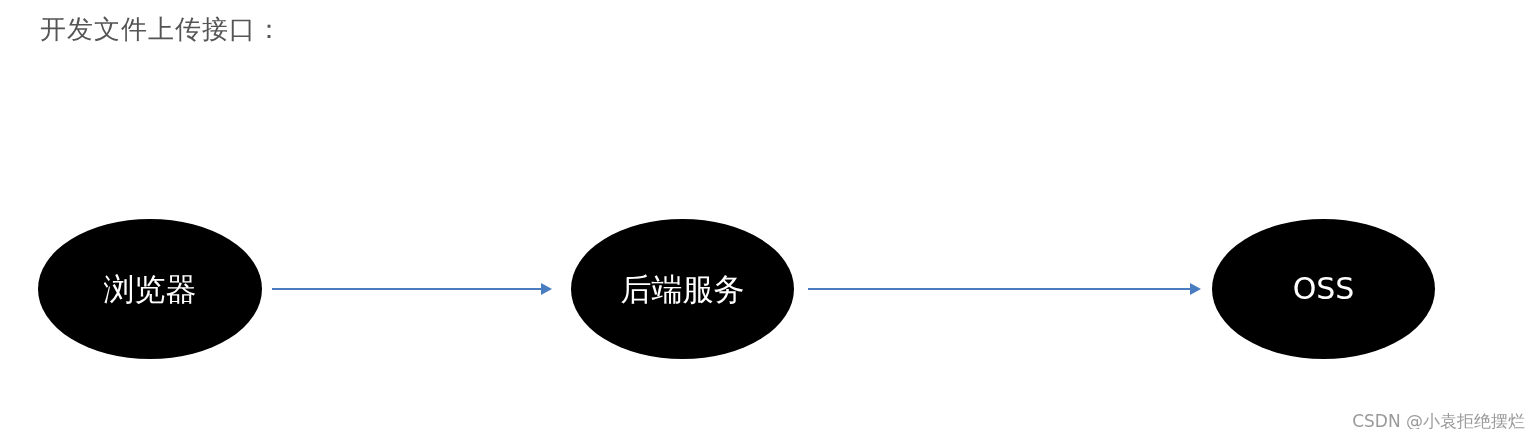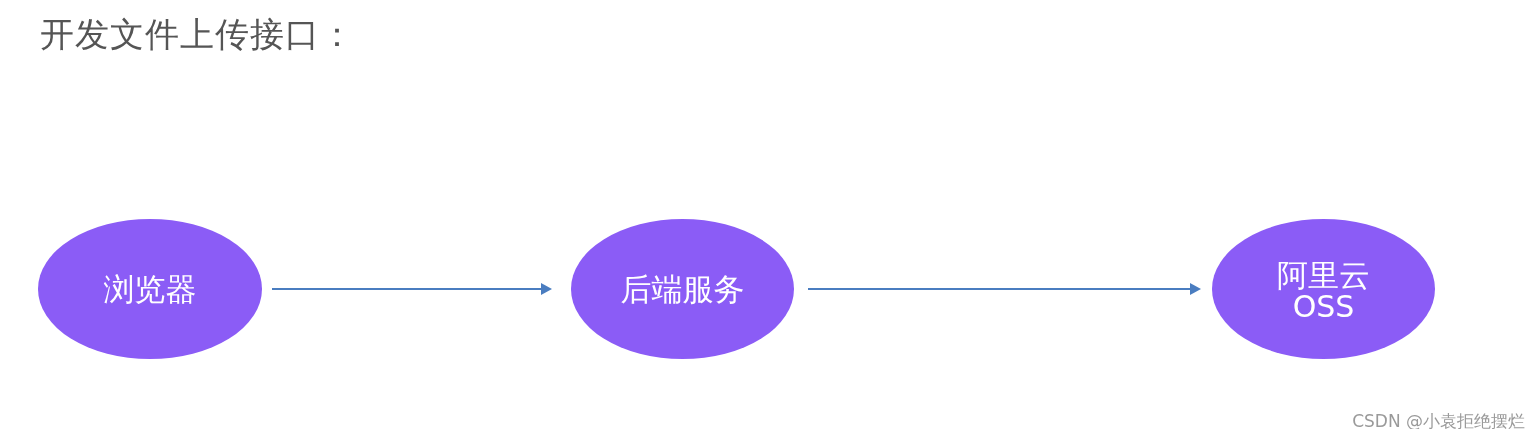--- a/index.html
+++ b/index.html
@@ -3,25 +3,25 @@
 <meta charset="utf-8">
 <style>
   html, body { margin: 0; padding: 0; }
   body {
     width: 1539px; height: 429px; background: #ffffff;
     position: relative; overflow: hidden;
     font-family: "DejaVu Sans", "Liberation Sans", sans-serif;
   }
   .title {
     position: absolute; left: 40px; top: 12px;
-    font-size: 34px; color: #555555; letter-spacing: 1px;
+    font-size: 26px; color: #555555; letter-spacing: 1px;
   }
   .node {
     position: absolute; border-radius: 50%;
-    background: #8b5cf6;
+    background: #000000;
     display: flex; flex-direction: column; align-items: center; justify-content: center;
     color: #ffffff;
   }
   .node .main { font-size: 31px; line-height: 36px; }
   .node .sub { font-size: 30px; line-height: 28px; }
   .arrow { position: absolute; height: 2px; background: #4a7dc0; }
   .arrow::after {
     content: ""; position: absolute; right: -2px; top: -5px;
     border-left: 11px solid #4a7dc0; border-top: 6px solid transparent; border-bottom: 6px solid transparent;
   }
@@ -41,17 +41,16 @@
 
 <div class="arrow" style="left:272px; top:288px; width:278px;"></div>
 
 <div class="node" style="left:571px; top:219px; width:223px; height:140px;text-align:right;">
   <span class="main">后端服务</span>
 </div>
 
 <div class="arrow" style="left:808px; top:288px; width:391px;"></div>
 
 <div class="node" style="left:1212px; top:219px; width:223px; height:140px;">
-  <span class="main">阿里云</span>
   <span class="sub">OSS</span>
 </div>
 
 <div class="watermark">CSDN @小袁拒绝摆烂</div>
 
 </body></html>

